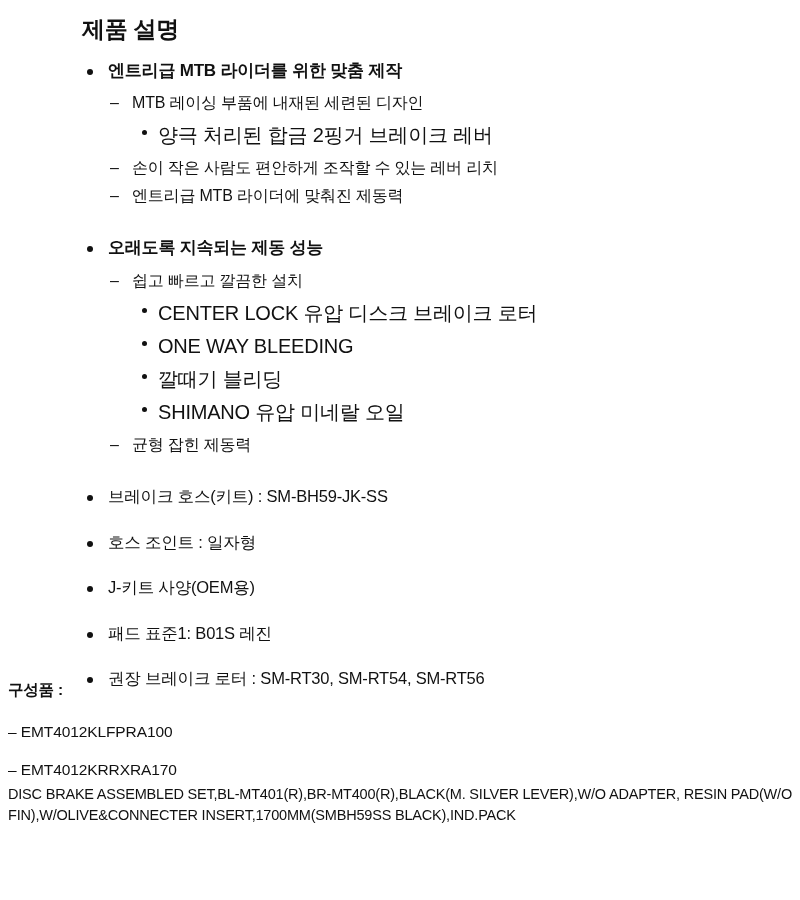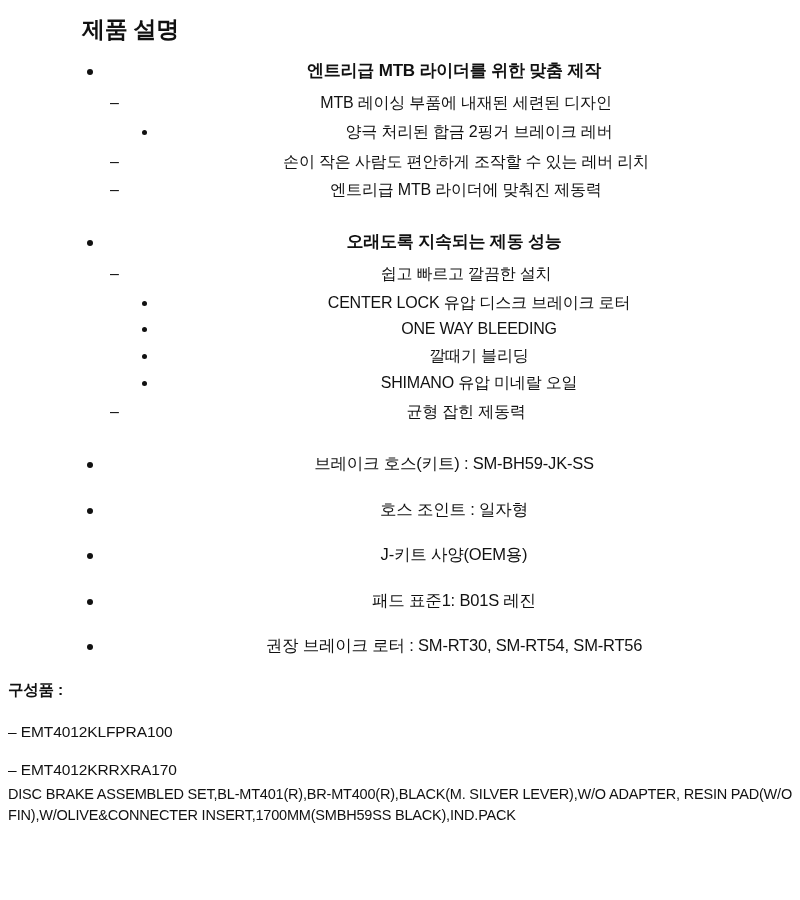--- a/index.html
+++ b/index.html
@@ -42,21 +42,20 @@
     list-style: none;
     margin: 0;
     padding: 0;
   }
   ul.lvl1 > li.bullet1 {
     position: relative;
     padding-left: 108px;
     margin-bottom: 10px;
     font-size: 16.5px;
     line-height: 1.55;
-    text-align: center;
   }
   ul.lvl1 > li.bullet1::before {
     content: "";
     position: absolute;
     left: 87px;
     top: 11px;
     width: 6px;
     height: 6px;
     border-radius: 50%;
     background: #111111;
@@ -95,21 +94,21 @@
   }
 
   ul.lvl3 {
     list-style: none;
     margin: 3px 0 3px 0;
     padding: 0;
   }
   ul.lvl3 > li.dot3 {
     position: relative;
     padding-left: 26px;
-    font-size: 16px;
+    font-size: 20px;
     line-height: 1.66;
     letter-spacing: -0.2px;
   }
   ul.lvl3 > li.dot3::before {
     content: "";
     position: absolute;
     left: 10px;
     top: 11px;
     width: 5px;
     height: 5px;

